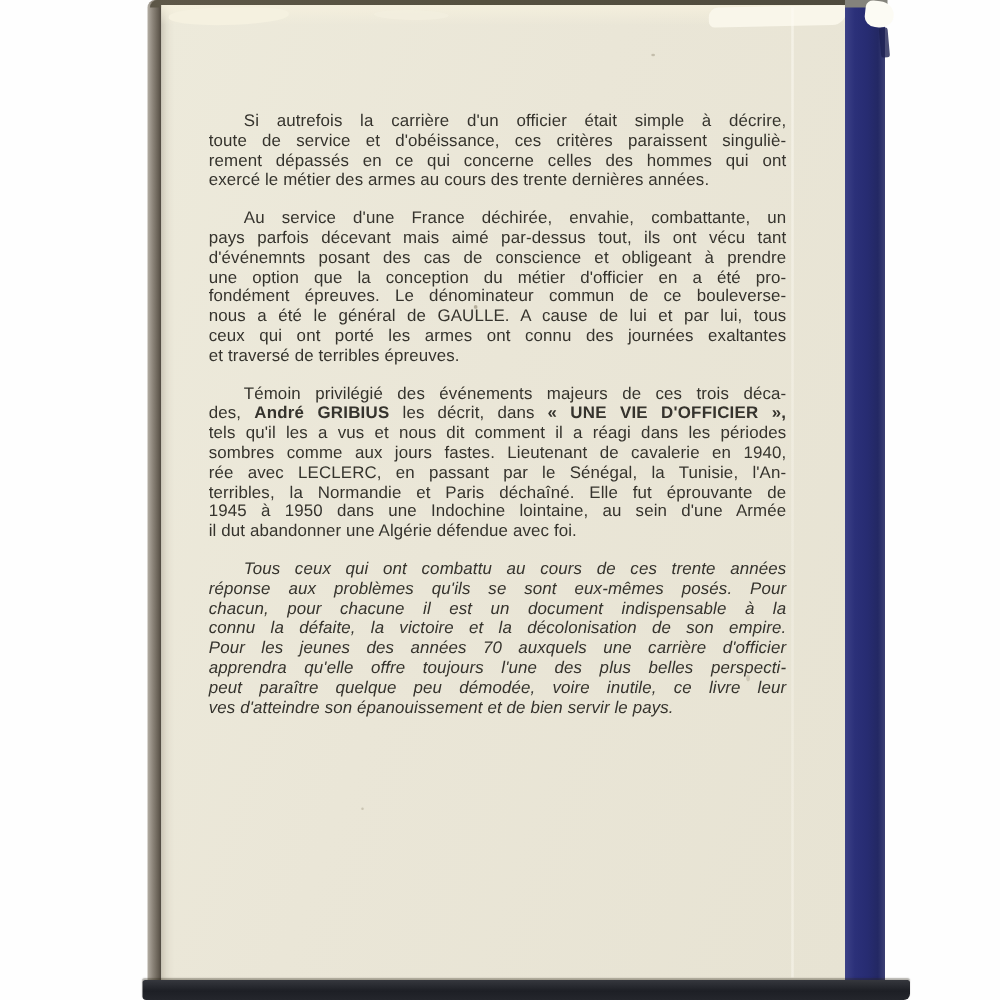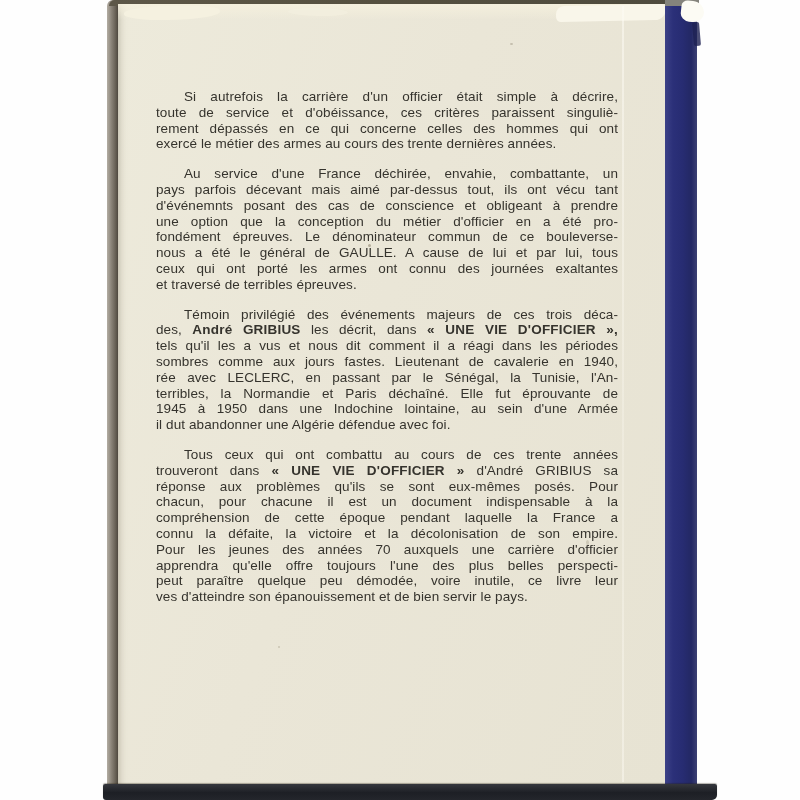--- a/index.html
+++ b/index.html
@@ -5,21 +5,21 @@
   html, body { margin: 0; padding: 0; }
   body {
     width: 800px; height: 800px; overflow: hidden;
     background: var(--bg, #fefefe);
     font-family: "Liberation Sans", sans-serif;
   }
   .scene { position: relative; width: 800px; height: 800px; }
 
   
   .book {
-    position: absolute; left: 107px; top: 0; width: 590px; height: 800px;
+    position: absolute; left: 118px; top: 0; width: 590px; height: 800px;
   }
   .page-edge-left {
     position: absolute; left: 0; top: 0; bottom: 12px; width: 11px;
     background: linear-gradient(90deg, #b3ada3 0%, #8a8378 40%, #655e53 80%, #4e483f 100%);
     border-radius: 6px 0 0 3px;
   }
   .top-edge {
     position: absolute; left: 2px; right: 0; top: 0; height: 6px;
     background: linear-gradient(90deg, #5d5748 0%, var(--top-edge, #55503f) 45%, #4e4a3e 100%);
     border-radius: 6px 0 0 0;
@@ -80,21 +80,21 @@
   .speck.s4 { left: 468px; top: 536px; width: 3px; height: 5px; opacity: .5; }
 
   
   .text-block {
     position: absolute; left: 38px; top: 85px; width: 462px;
     color: var(--ink, #35332d);
     font-size: 13.5px; line-height: 15.8px;
     letter-spacing: 0.1px;
   }
   .para { margin: 0 0 14px 0; }
-  .para:last-child { margin-bottom: 0; }
+  .para:last-child { margin-bottom: 0; font-style: italic; }
   .ln { text-align: justify; text-align-last: justify; }
   .ln.first { text-indent: 28px; }
   .ln.last { text-align-last: left; }
   .b { font-weight: 700; letter-spacing: 0.2px; margin-top: 8px; }
 </style>
 </head>
 <body>
 
 <div class="scene">
   <div class="book">
@@ -135,24 +135,22 @@
             <div class="ln"><span>des, </span><span class="b">André GRIBIUS</span><span> les décrit, dans </span><span class="b">« UNE VIE D'OFFICIER »,</span></div>
             <div class="ln"><span>tels qu'il les a vus et nous dit comment il a réagi dans les périodes</span></div>
             <div class="ln"><span>sombres comme aux jours fastes. Lieutenant de cavalerie en 1940,</span></div>
             <div class="ln"><span>rée avec LECLERC, en passant par le Sénégal, la Tunisie, l'An-</span></div>
             <div class="ln"><span>terribles, la Normandie et Paris déchaîné. Elle fut éprouvante de</span></div>
             <div class="ln"><span>1945 à 1950 dans une Indochine lointaine, au sein d'une Armée</span></div>
             <div class="ln last"><span>il dut abandonner une Algérie défendue avec foi.</span></div>
           </div>
           <div class="para">
             <div class="ln first"><span>Tous ceux qui ont combattu au cours de ces trente années</span></div>
-            <div class="ln"><span>trouveront dans </span><span class="b">« UNE VIE D'OFFICIER »</span><span> d'André GRIBIUS sa</span></div>
             <div class="ln"><span>réponse aux problèmes qu'ils se sont eux-mêmes posés. Pour</span></div>
             <div class="ln"><span>chacun, pour chacune il est un document indispensable à la</span></div>
-            <div class="ln"><span>compréhension de cette époque pendant laquelle la France a</span></div>
             <div class="ln"><span>connu la défaite, la victoire et la décolonisation de son empire.</span></div>
             <div class="ln"><span>Pour les jeunes des années 70 auxquels une carrière d'officier</span></div>
             <div class="ln"><span>apprendra qu'elle offre toujours l'une des plus belles perspecti-</span></div>
             <div class="ln"><span>peut paraître quelque peu démodée, voire inutile, ce livre leur</span></div>
             <div class="ln last"><span>ves d'atteindre son épanouissement et de bien servir le pays.</span></div>
           </div>
         </div>
     </div>
 
     <div class="spine"></div>

